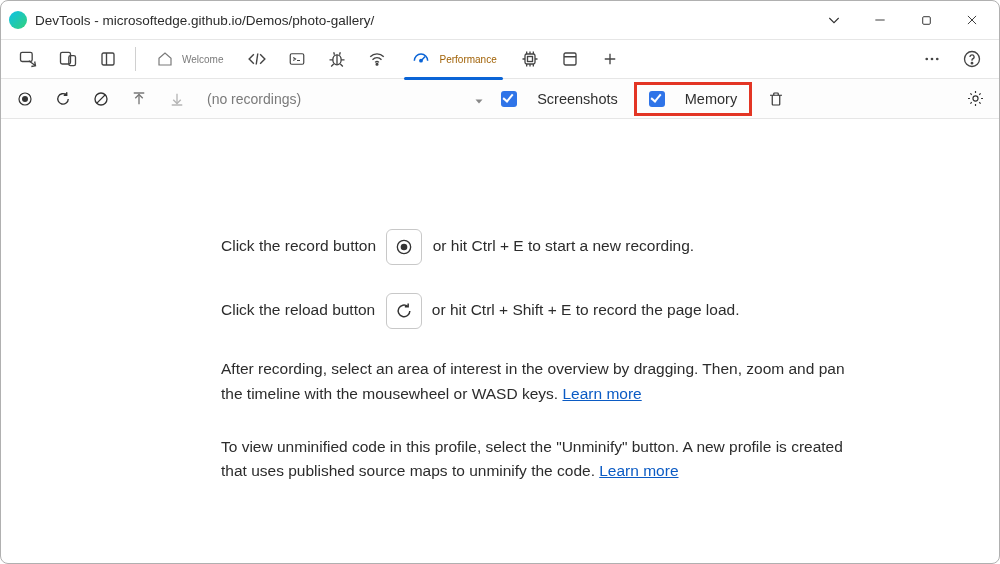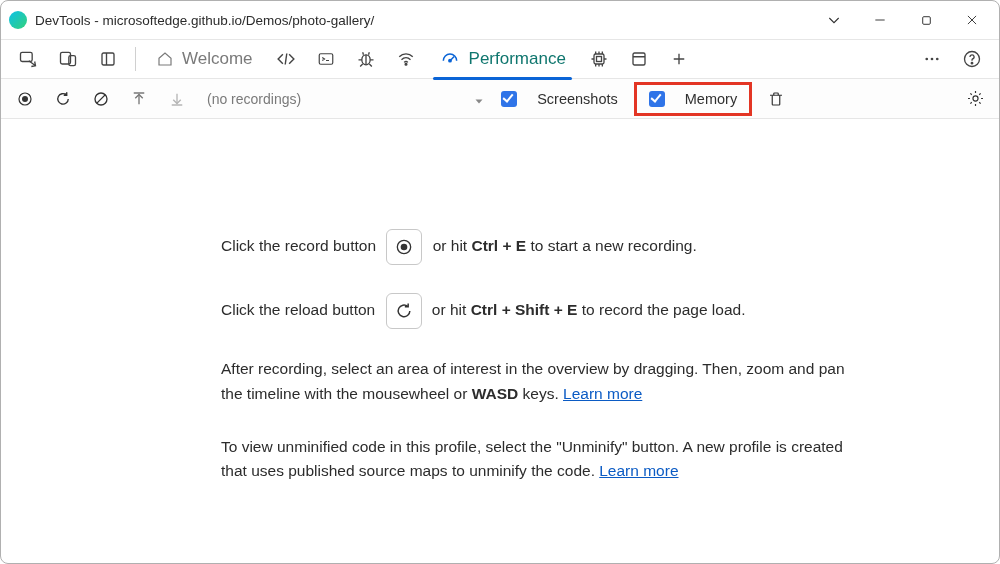--- a/index.html
+++ b/index.html
@@ -9,41 +9,41 @@
   .app-icon { width: 18px; height: 18px; border-radius: 50%; background: linear-gradient(135deg,#0dc1e8 0%,#33d17a 100%); margin-right: 8px; display:flex; align-items:center; justify-content:center; }
   .app-title { font-size: 13.5px; color: #2b2b2b; flex: 0 0 auto; }
   .tb-spacer { flex: 1; }
   .tb-btn { width: 46px; height: 32px; display:flex; align-items:center; justify-content:center; border-radius:4px; color:#303030; }
   .tb-btn svg { stroke: #303030; }
   .chev svg { stroke: #303030; }
 
   .tabstrip { display: flex; align-items: center; height: 40px; padding: 0 10px; gap: 6px; background:#fff; border-top: 1px solid #e6e6e6; border-bottom: 1px solid #e6e6e6; }
   .tool-icon { width: 34px; height: 30px; display:flex; align-items:center; justify-content:center; color:#3c3c3c; border-radius:4px; }
   .tool-sep { width: 1px; height: 24px; background:#d0d0d0; margin: 0 4px; }
-  .tab { display:flex; align-items:center; gap:8px; padding: 0 10px; height: 40px; font-size: 17px; color:#3b3b3b; position:relative; }
-  .tab.active { color:#0f766e; }
+  .tab { display:flex; align-items:center; gap:8px; padding: 0 10px; height: 40px; font-size: 10px; color:#3b3b3b; position:relative; }
+  .tab.active { color:#a16207; }
   .tab.active::after { content:""; position:absolute; left:4px; right:4px; bottom:-1px; height:3px; background:#0a64d6; border-radius:2px; }
   .tab.welcome { color:#7a7a7a; }
   .tab-icon { display:flex; align-items:center; justify-content:center; }
   .ts-right { margin-left:auto; display:flex; align-items:center; gap:6px; }
 
   .toolbar2 { display:flex; align-items:center; height: 40px; padding: 0 10px; gap:10px; background:#fdfdfd; border-bottom:1px solid #e6e6e6; }
   .tbi { width:28px; height:28px; display:flex; align-items:center; justify-content:center; color:#404040; border-radius:4px; }
   .rec-select { display:flex; align-items:flex-end; gap:6px; color:#7a7a7a; font-size:14px; margin-left:6px; }
   .cb { display:flex; align-items:center; gap:20px; font-size:14.5px; color:#303030; padding:2px 6px; }
   .cb input[type=checkbox]{ appearance:none; width:16px; height:16px; border-radius:3px; background:#2f74e8; position:relative; margin:0; }
   .cb input[type=checkbox]::after{ content:""; position:absolute; left:4px; top:1.5px; width:4px; height:8px; border:solid #fff; border-width:0 2px 2px 0; transform:rotate(40deg); }
   .memory-wrap { border:3px solid #e33524; padding:0 6px; height:34px; display:flex; align-items:center; }
   .tb2-spacer { flex:1; }
 
   .content { flex:1; overflow:auto; padding: 110px 30px 30px 30px; }
   .inner { max-width: 640px; margin: 0 auto 0 190px; }
   .para { font-size: 15.5px; color:#2c2c2c; line-height: 1.6; margin-bottom: 28px; }
   .para .inline-btn { display:inline-flex; width:36px; height:36px; border:1px solid #c8c8c8; border-radius:6px; vertical-align:middle; align-items:center; justify-content:center; margin: 0 6px; }
-  .para b { font-weight:700; }
+  .para b { font-weight:400; }
   .link { color:#0b5bc4; text-decoration: underline; margin-top: 16px; }
 
   svg { display:block; }
 </style>
 </head>
 <body>
 
 <div class="window">
 
   <div class="titlebar">

